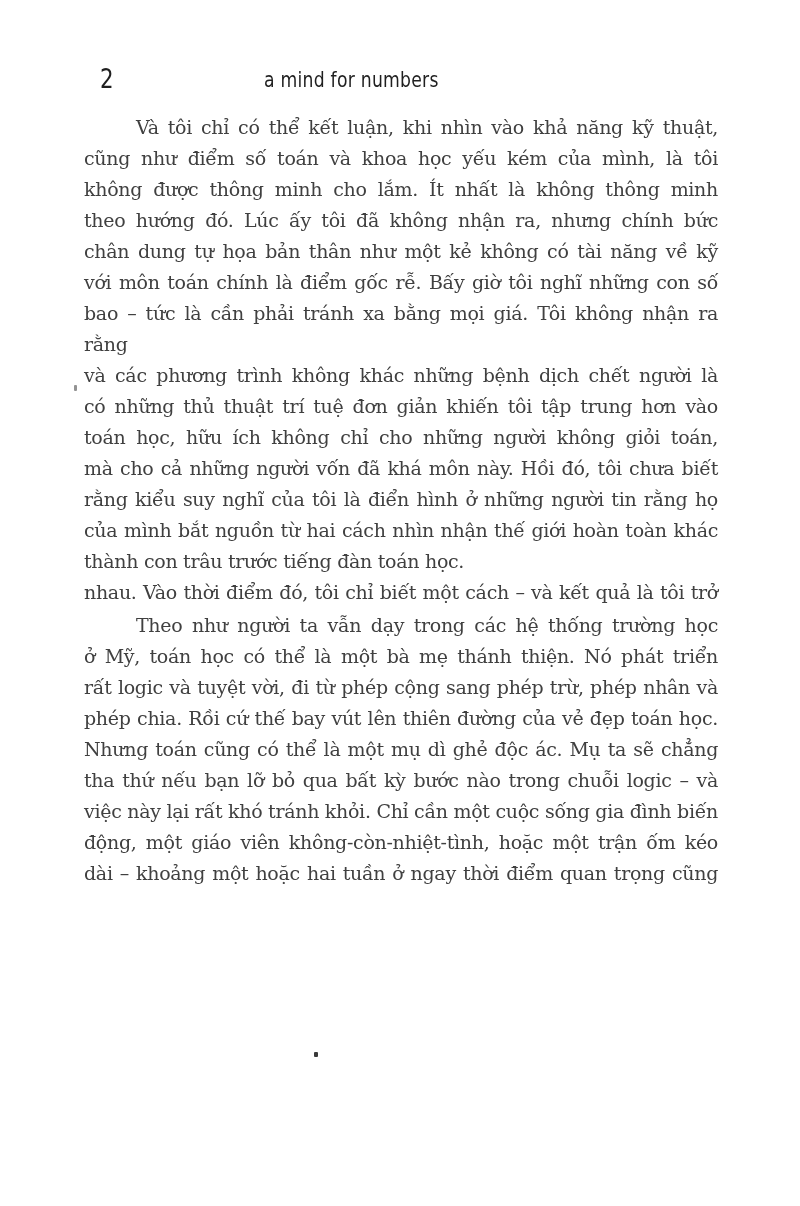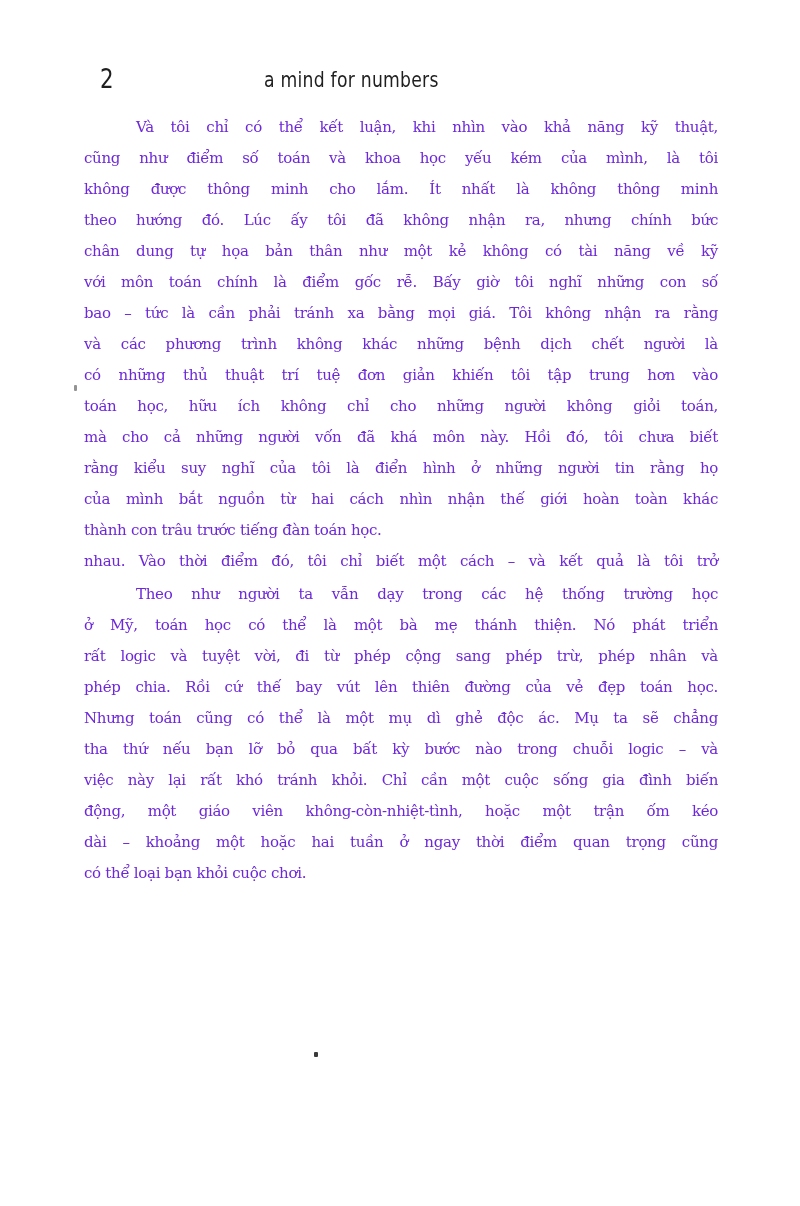--- a/index.html
+++ b/index.html
@@ -37,24 +37,24 @@
     letter-spacing: 0.3px;
     transform: scaleX(0.82);
     transform-origin: left top;
     white-space: nowrap;
   }
   .body-text {
     position: absolute;
     left: 84px;
     top: 112px;
     width: 634px;
-    font-size: 15px;
+    font-size: 19px;
     line-height: 31px;
     letter-spacing: -0.3px;
-    color: #6d28d9;
+    color: #404040;
   }
   .para { margin: 0; }
   .para + .para { margin-top: 2px; }
   .line {
     text-align: justify;
     text-align-last: justify;
     text-justify: inter-word;
     white-space: normal;
   }
   .line.first { text-indent: 52px; }
@@ -98,19 +98,18 @@
       <div class="para">
         <div class="line first">Theo như người ta vẫn dạy trong các hệ thống trường học</div>
         <div class="line">ở Mỹ, toán học có thể là một bà mẹ thánh thiện. Nó phát triển</div>
         <div class="line">rất logic và tuyệt vời, đi từ phép cộng sang phép trừ, phép nhân và</div>
         <div class="line">phép chia. Rồi cứ thế bay vút lên thiên đường của vẻ đẹp toán học.</div>
         <div class="line">Nhưng toán cũng có thể là một mụ dì ghẻ độc ác. Mụ ta sẽ chẳng</div>
         <div class="line">tha thứ nếu bạn lỡ bỏ qua bất kỳ bước nào trong chuỗi logic – và</div>
         <div class="line">việc này lại rất khó tránh khỏi. Chỉ cần một cuộc sống gia đình biến</div>
         <div class="line">động, một giáo viên không-còn-nhiệt-tình, hoặc một trận ốm kéo</div>
         <div class="line">dài – khoảng một hoặc hai tuần ở ngay thời điểm quan trọng cũng</div>
-        <div class="line last">có thể loại bạn khỏi cuộc chơi.</div>
       </div>
     </div>
 
   <span class="speck speck-1"></span>
   <span class="speck speck-2"></span>
 </div>
 
 </body></html>

